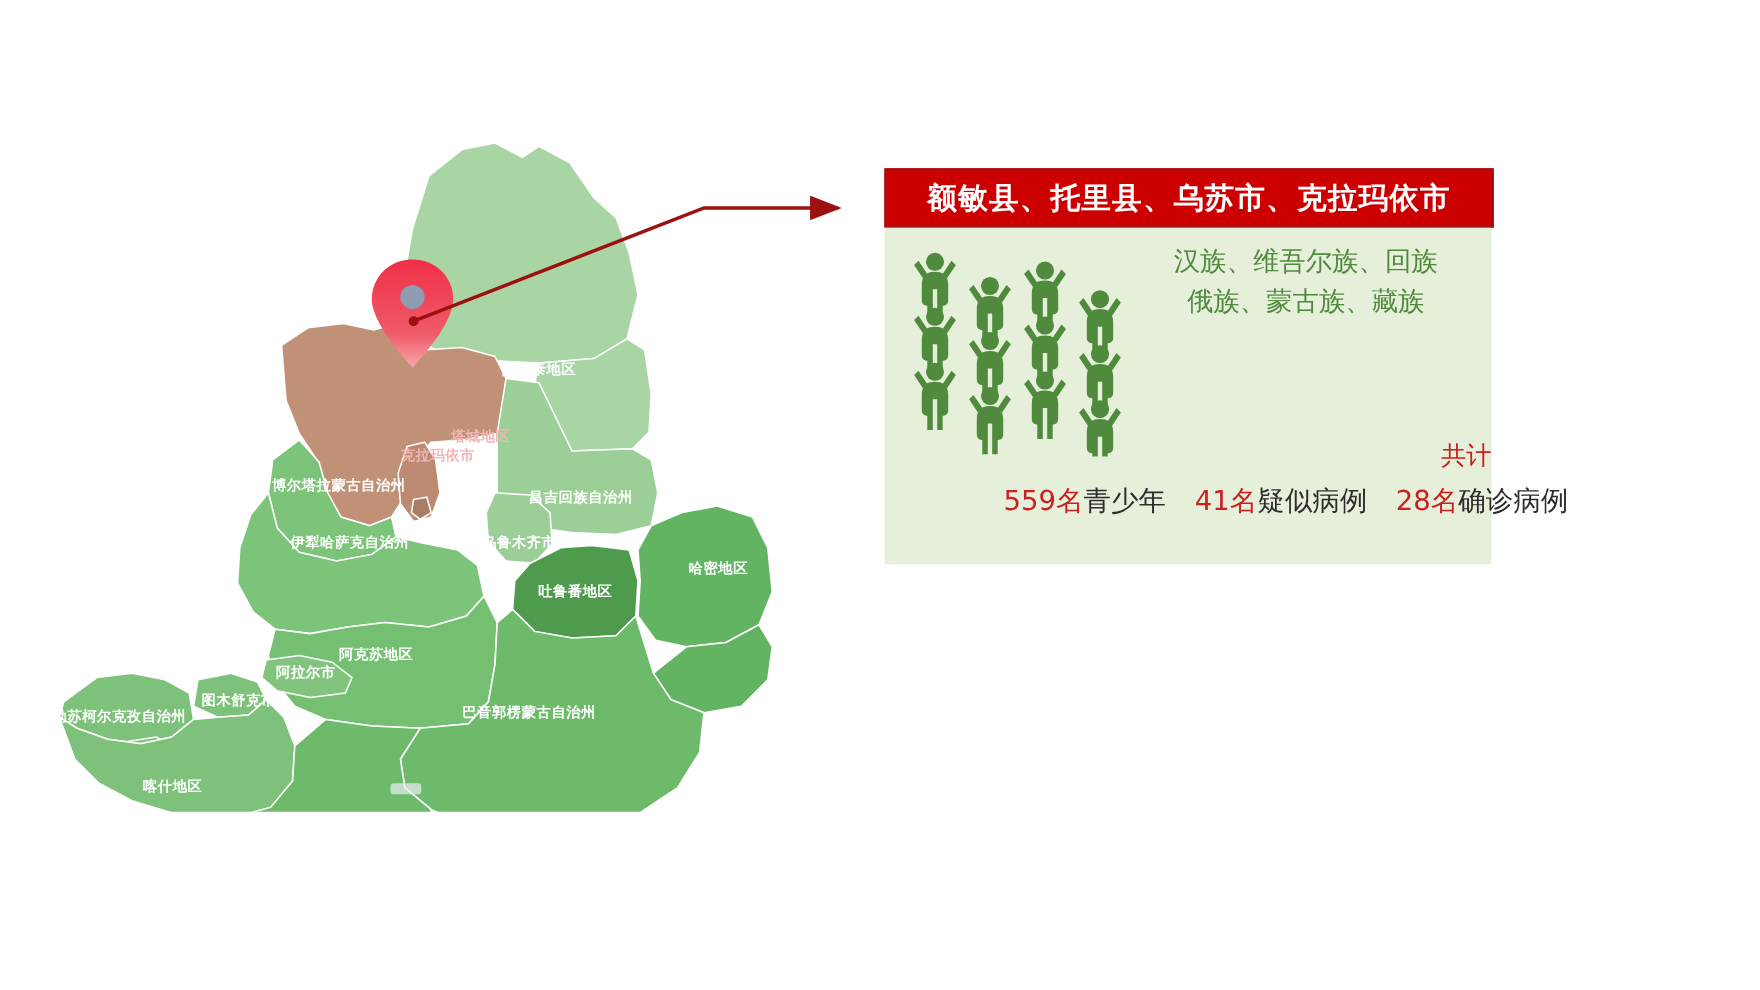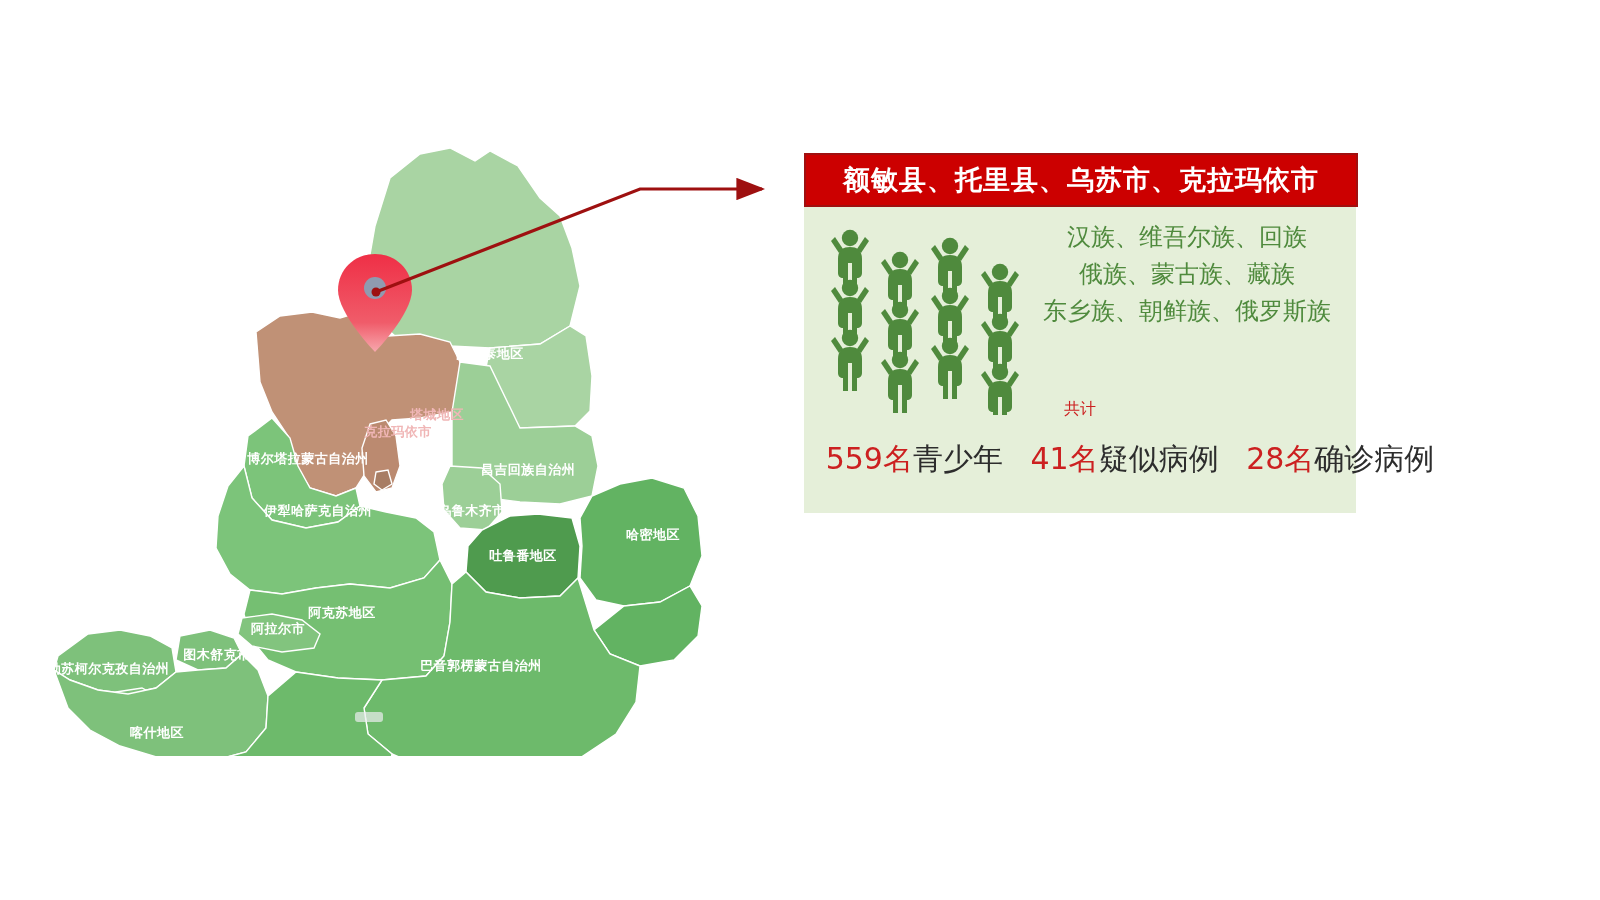--- a/index.html
+++ b/index.html
@@ -4,21 +4,21 @@
 <style>
   html,body{margin:0;padding:0;}
   body{
     width:1600px;height:900px;background:#ffffff;overflow:hidden;
     font-family:"DejaVu Sans","Liberation Sans",sans-serif;
     position:relative;
   }
   #stage{position:absolute;left:0;top:0;width:1600px;height:900px;}
 
   
-  #map-panel{position:absolute;left:20px;top:136px;width:730px;height:620px;text-align:center;}
+  #map-panel{position:absolute;left:20px;top:118px;width:730px;height:620px;text-align:center;}
   #map-svg{position:absolute;left:0;top:0;}
   .region-label{
     fill:#ffffff;font-size:13px;font-weight:bold;
     font-family:"DejaVu Sans","Liberation Sans",sans-serif;
     paint-order:stroke;text-anchor:middle;
     letter-spacing:0.5px;
   }
   .region-label-pink{fill:#f0b6b6;}
   .map-path{stroke:#ffffff;stroke-width:1.4;}
 
@@ -45,26 +45,26 @@
   }
   #ethnic-lines{
     position:absolute;left:218px;top:12px;width:330px;
     text-align:center;
   }
   .ethnic-line{
     color:#4f8a3d;font-size:24px;line-height:37px;white-space:nowrap;
     font-weight:normal;
   }
   #total-label{
-    position:absolute;left:0;top:192px;width:552px;text-align:center;
-    color:#cc2020;font-size:16px;font-weight:normal;
+    position:absolute;left:0;top:192px;width:552px;text-align:right;
+    color:#cc2020;font-size:23px;font-weight:normal;
   }
   #stats-row{
     position:absolute;left:0;top:232px;width:652px;text-align:center;
-    white-space:nowrap;font-size:30px;
+    white-space:nowrap;font-size:25px;padding-left:39px;
   }
   .stat-item{display:inline-block;margin:0 9px;}
   .stat-num{color:#cc2020;}
   .stat-word{color:#2d2d2d;}
   .faint-mark{position:absolute;left:355px;top:712px;width:28px;height:10px;
     background:#eceef0;border-radius:3px;opacity:.7;}
 </style>
 </head>
 <body>
 
@@ -189,21 +189,20 @@
             <use href="#personIcon" x="158" y="38"></use>
             <use href="#personIcon" x="158" y="88"></use>
             <use href="#personIcon" x="158" y="138"></use>
           </g>
         </svg>
       </div>
 
       <div id="ethnic-lines">
         <div class="ethnic-line">汉族、维吾尔族、回族</div>
         <div class="ethnic-line">俄族、蒙古族、藏族</div>
-        <div class="ethnic-line">东乡族、朝鲜族、俄罗斯族</div>
       </div>
 
       <div id="total-label">共计</div>
 
       <div id="stats-row">
         <span class="stat-item">
           <span class="stat-num">559名</span><span class="stat-word">青少年</span>
         </span>
         <span class="stat-item">
           <span class="stat-num">41名</span><span class="stat-word">疑似病例</span>

